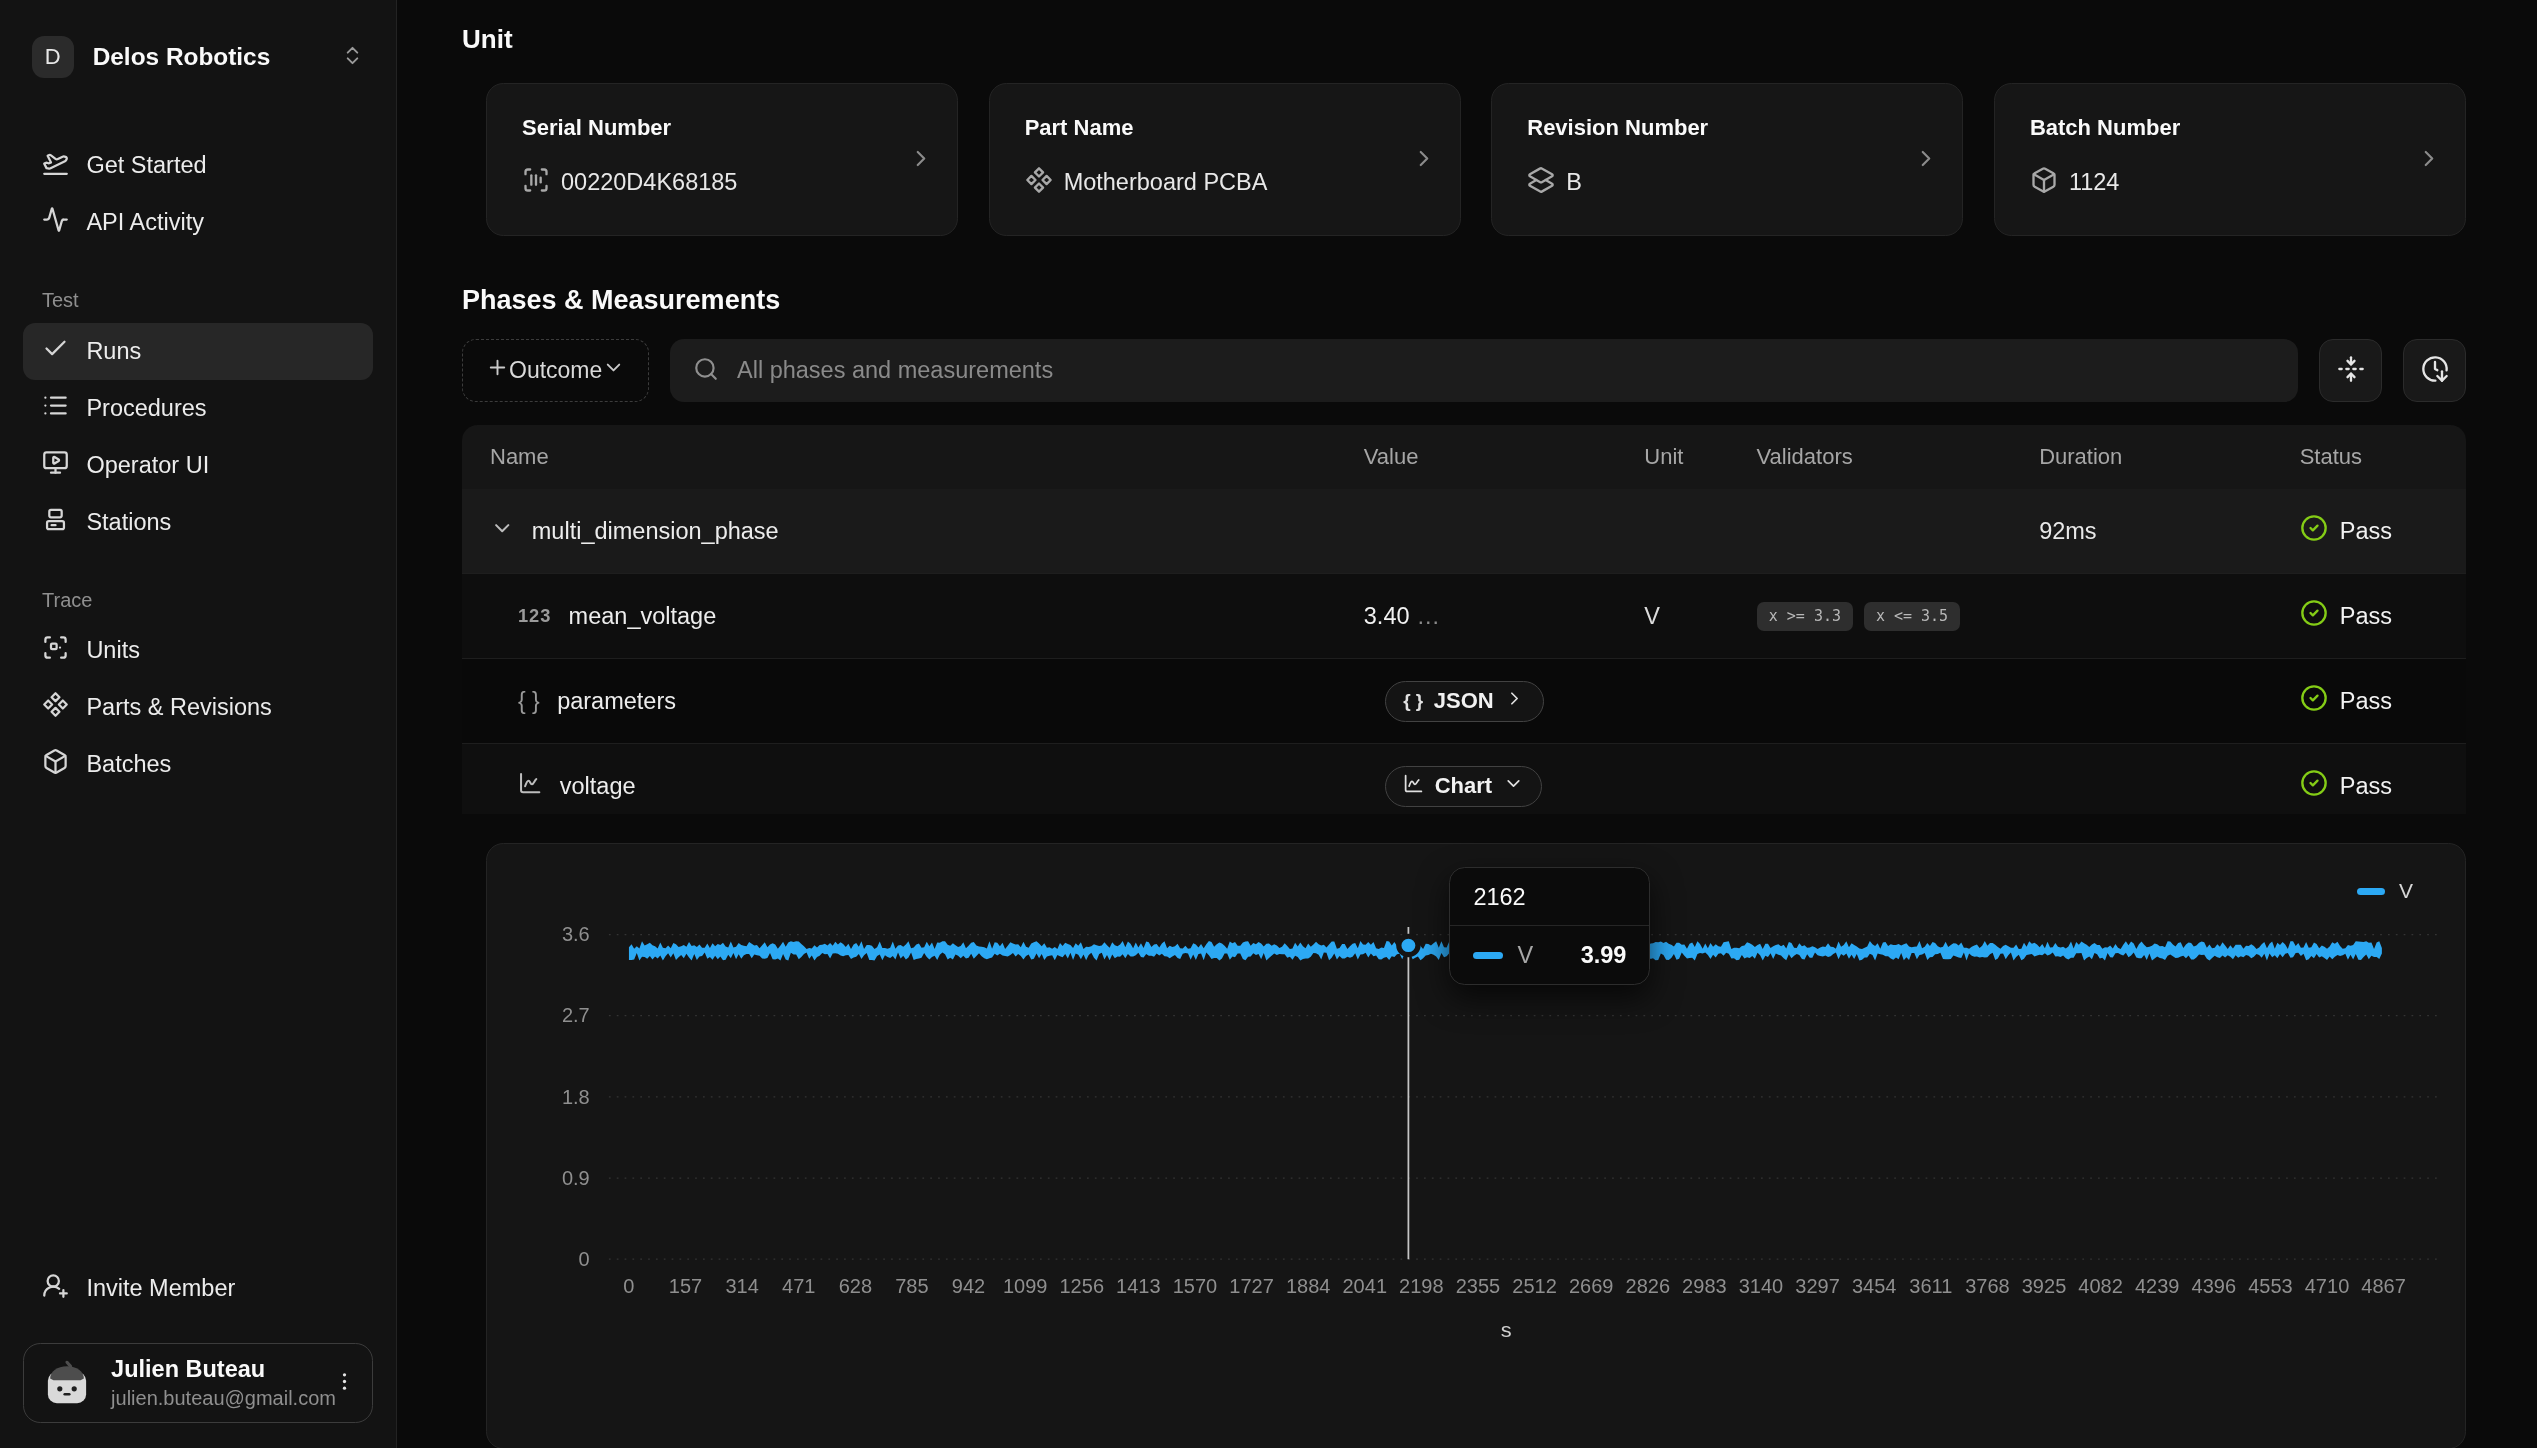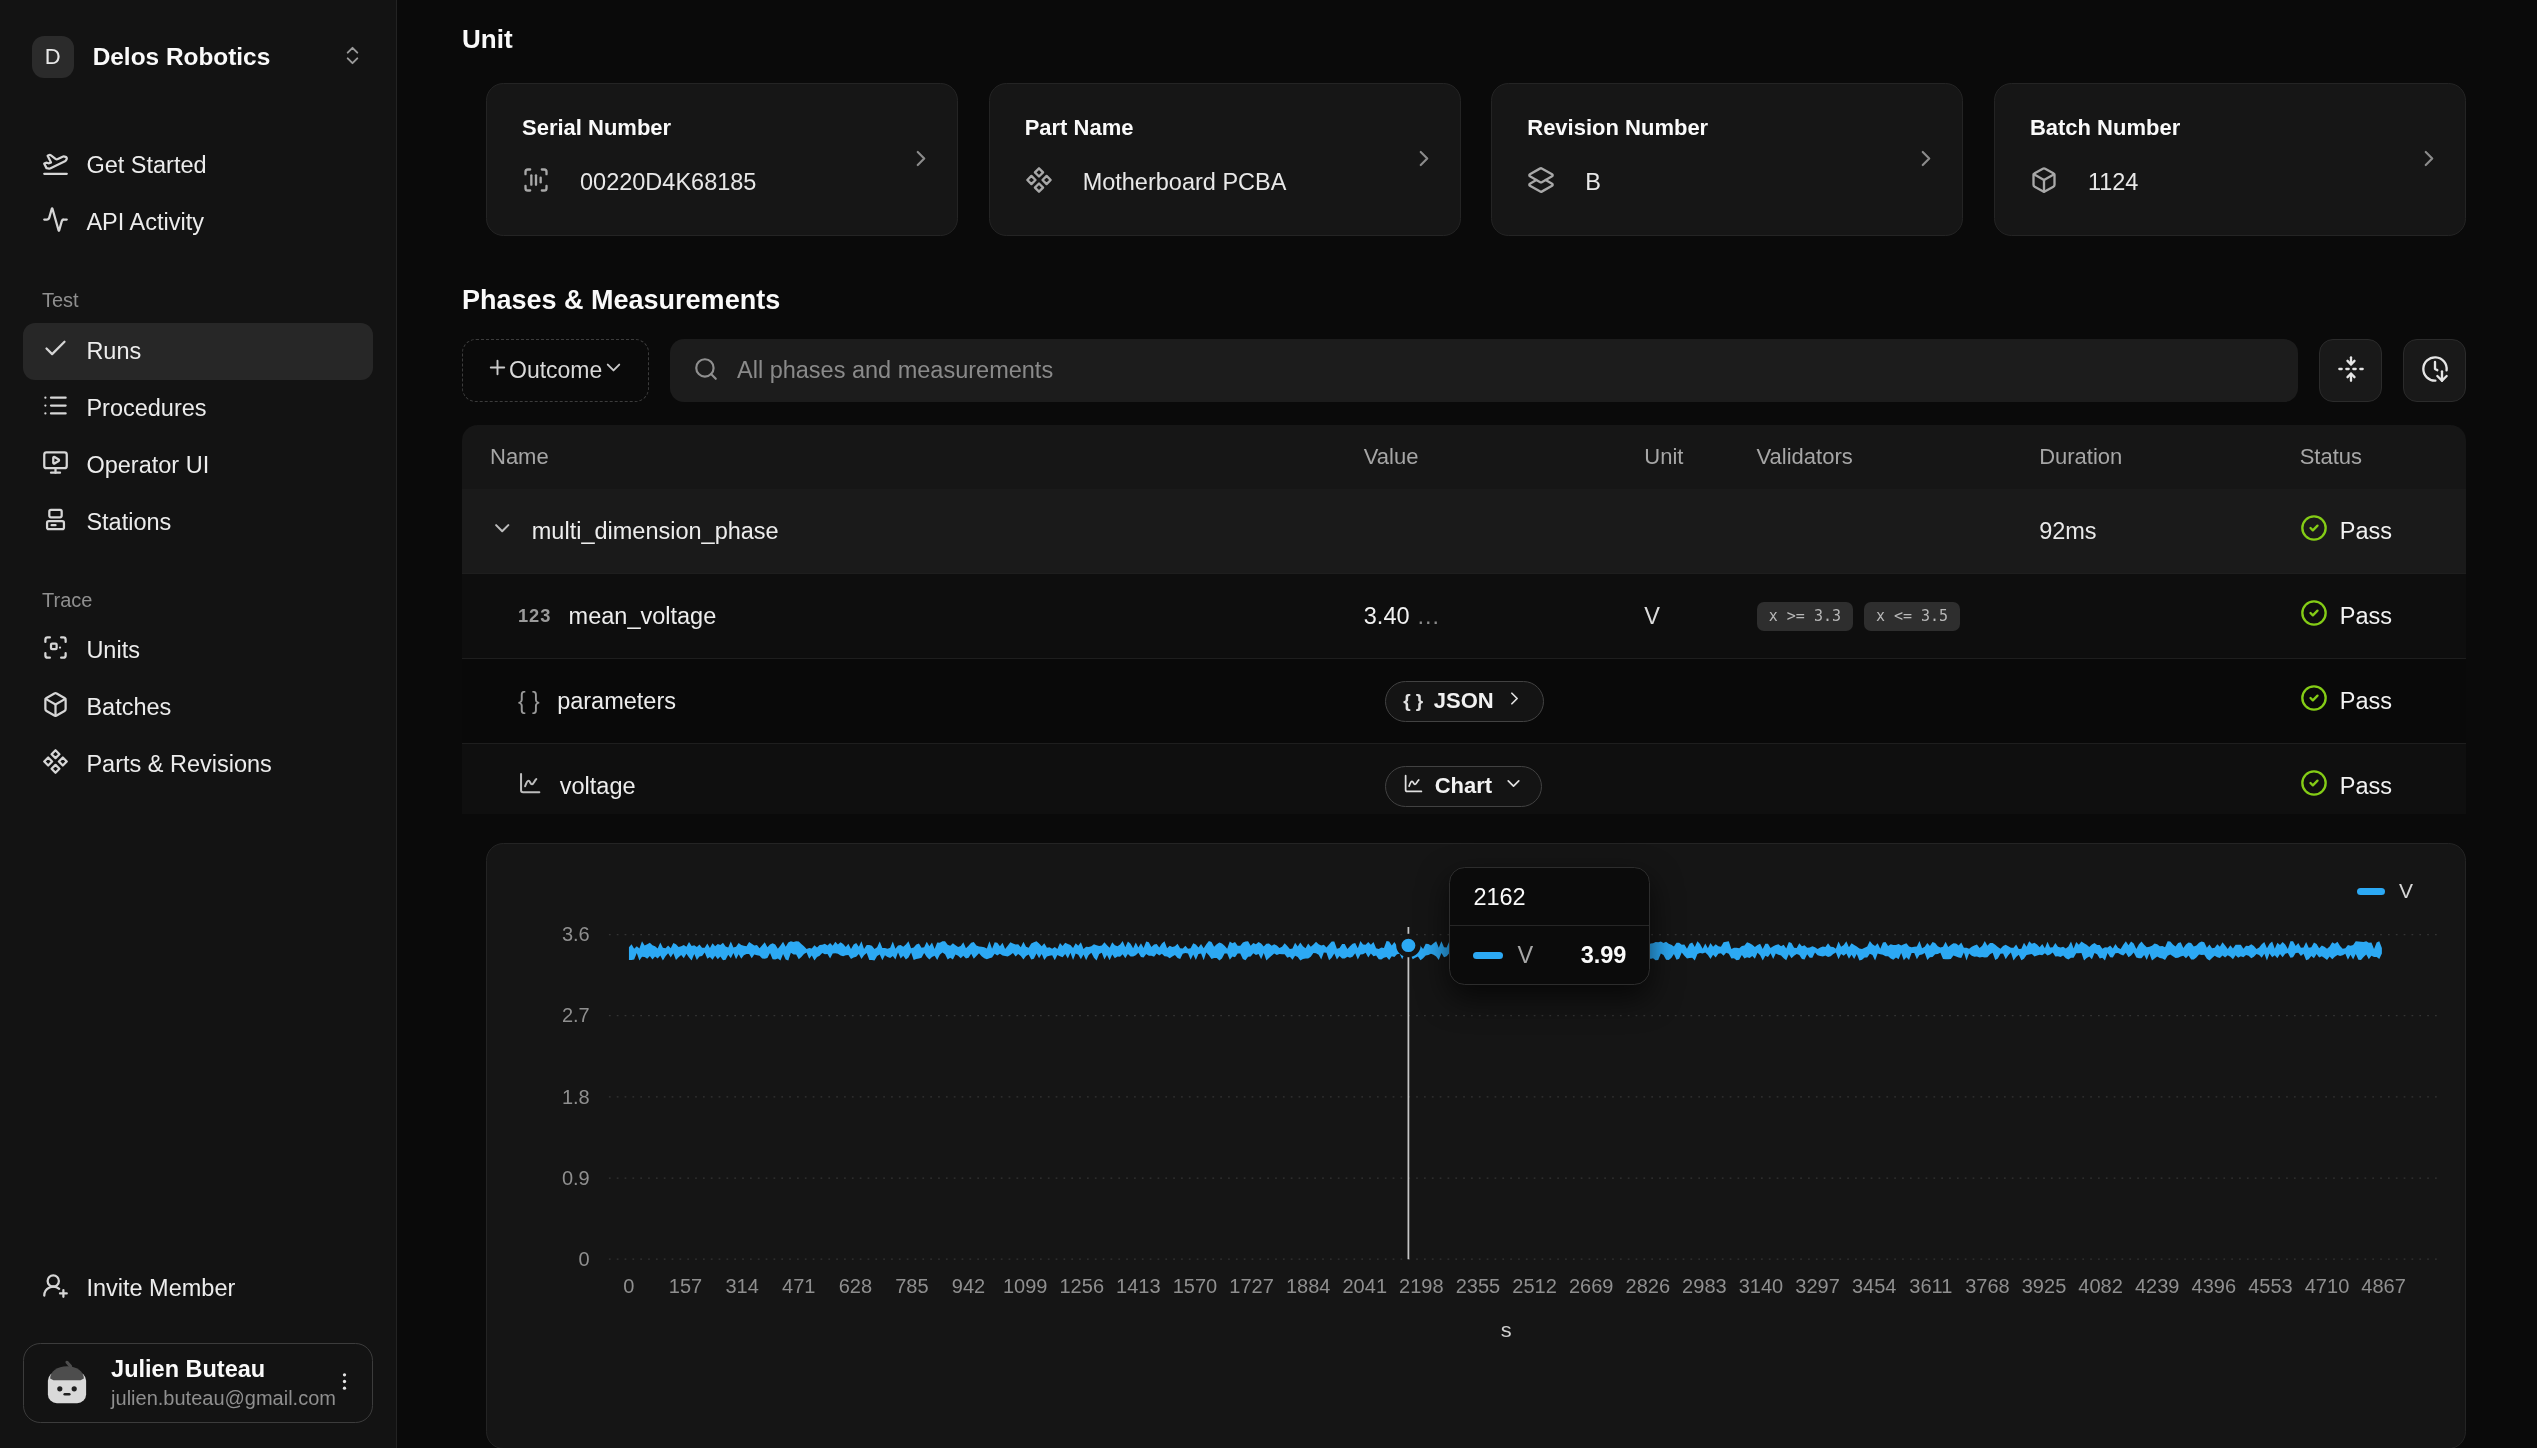--- a/index.html
+++ b/index.html
@@ -30,21 +30,21 @@
   .user-email{font-size:20px;color:#8f8f8f;white-space:nowrap;}
   .dots{margin-left:auto;color:#e5e5e5;flex:none;}
 
   
   .main{flex:1;box-sizing:border-box;padding:24.4px 72px 0 65px;display:flex;flex-direction:column;min-width:0;}
   .page-title{font-size:26px;font-weight:700;color:#fafafa;line-height:31px;}
   .cards{display:grid;grid-template-columns:repeat(4,1fr);gap:30.5px;margin-top:28px;margin-left:24px;}
   .card{position:relative;background:#161616;border:0.9px solid #242424;border-radius:17.4px;height:153px;
         box-sizing:border-box;padding:31px 35px;cursor:pointer;}
   .card-title{font-size:22px;font-weight:700;color:#fafafa;}
-  .card-value{display:flex;align-items:center;gap:30px;margin-top:24.4px;font-size:23.5px;color:#e8e8e8;}
+  .card-value{display:flex;align-items:center;gap:11px;margin-top:24.4px;font-size:23.5px;color:#e8e8e8;}
   .card-value svg{width:28px;height:28px;color:#a8a8a8;flex:none;}
   .card-chevron{position:absolute;right:23px;top:50%;transform:translateY(-50%);color:#8a8a8a;}
 
   .section-title{font-size:27px;font-weight:700;color:#fafafa;margin-top:49px;}
   .filter-row{display:flex;align-items:center;gap:21px;margin-top:23px;}
   .outcome-btn{display:flex;align-items:center;gap:0;height:63px;padding:0 23px;border:1.7px dashed #3c3c3c;
                border-radius:14px;background:transparent;color:#d9d9d9;font-size:23px;
                font-family:inherit;cursor:pointer;}
   .outcome-btn svg{width:23px;height:23px;color:#c9c9c9;}
   .search-box{flex:1;height:63px;background:#1c1c1c;border-radius:14px;display:flex;align-items:center;
@@ -172,34 +172,34 @@
               <path d="M17 3h2a2 2 0 0 1 2 2v2"></path>
               <path d="M7 21H5a2 2 0 0 1-2-2v-2"></path>
               <path d="M17 21h2a2 2 0 0 0 2-2v-2"></path>
               <rect x="8" y="8.5" width="5" height="5" rx="1"></rect>
               <path d="M16 12h.01"></path>
             </svg></span>
         <span>Units</span>
       </div>
       <div class="nav-item">
         <span><svg class="icon" width="27" height="27" viewBox="0 0 24 24">
-              <path d="M11 21.73a2 2 0 0 0 2 0l7-4A2 2 0 0 0 21 16V8a2 2 0 0 0-1-1.73l-7-4a2 2 0 0 0-2 0l-7 4A2 2 0 0 0 3 8v8a2 2 0 0 0 1 1.73z"></path>
-              <path d="M12 22V12"></path>
-              <path d="m3.3 7 8.7 5 8.7-5"></path>
-            </svg></span>
-        <span>Batches</span>
-      </div>
-      <div class="nav-item">
-        <span><svg class="icon" width="27" height="27" viewBox="0 0 24 24">
               <path d="M5.5 8.5 9 12l-3.5 3.5L2 12z"></path>
               <path d="M12 2l3.5 3.5L12 9 8.5 5.5z"></path>
               <path d="M18.5 8.5 22 12l-3.5 3.5L15 12z"></path>
               <path d="M12 15l3.5 3.5L12 22l-3.5-3.5z"></path>
             </svg></span>
         <span>Parts &amp; Revisions</span>
+      </div>
+      <div class="nav-item">
+        <span><svg class="icon" width="27" height="27" viewBox="0 0 24 24">
+              <path d="M11 21.73a2 2 0 0 0 2 0l7-4A2 2 0 0 0 21 16V8a2 2 0 0 0-1-1.73l-7-4a2 2 0 0 0-2 0l-7 4A2 2 0 0 0 3 8v8a2 2 0 0 0 1 1.73z"></path>
+              <path d="M12 22V12"></path>
+              <path d="m3.3 7 8.7 5 8.7-5"></path>
+            </svg></span>
+        <span>Batches</span>
       </div>
     </nav>
 
     <div class="grow"></div>
 
     <div class="nav-item">
       <span><svg class="icon" width="27" height="27" viewBox="0 0 24 24">
             <path d="M2 21a8 8 0 0 1 13.29-6"></path>
             <circle cx="10" cy="8" r="5"></circle>
             <path d="M19 16v6"></path>

